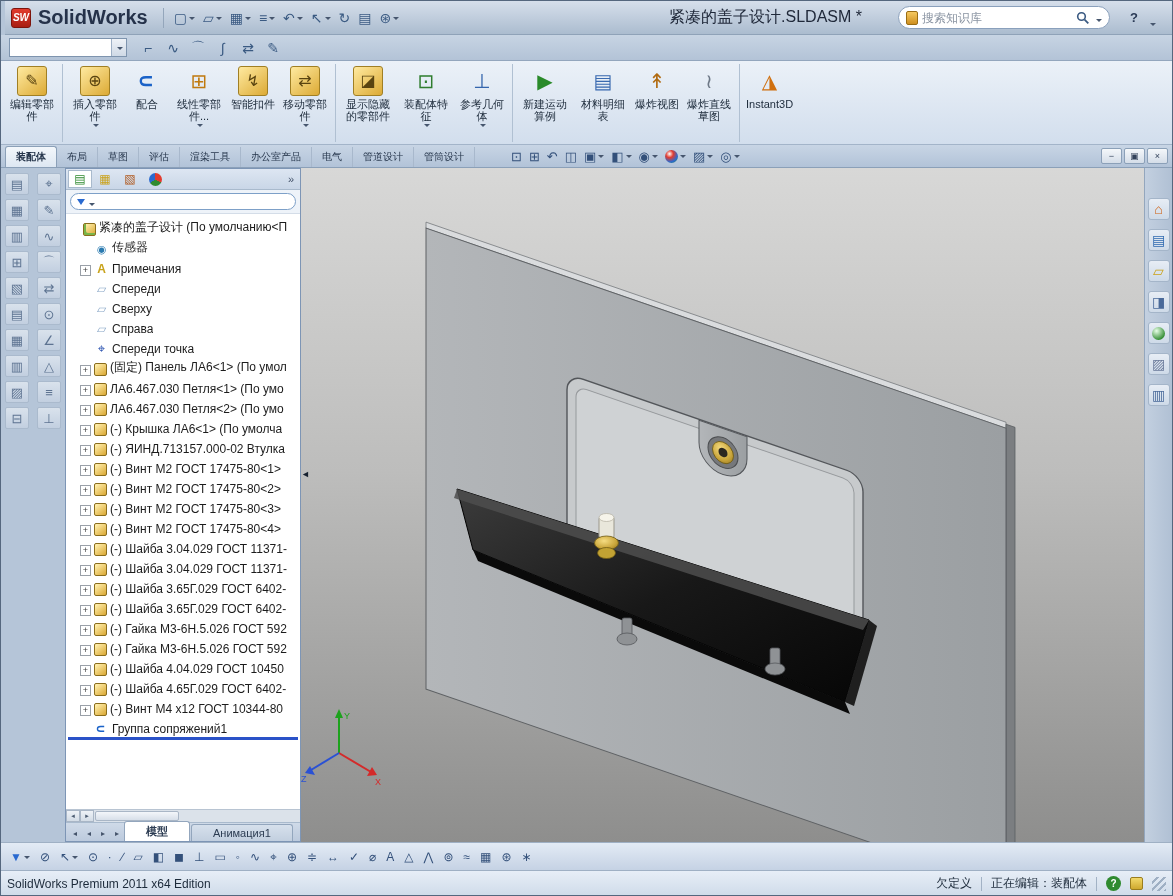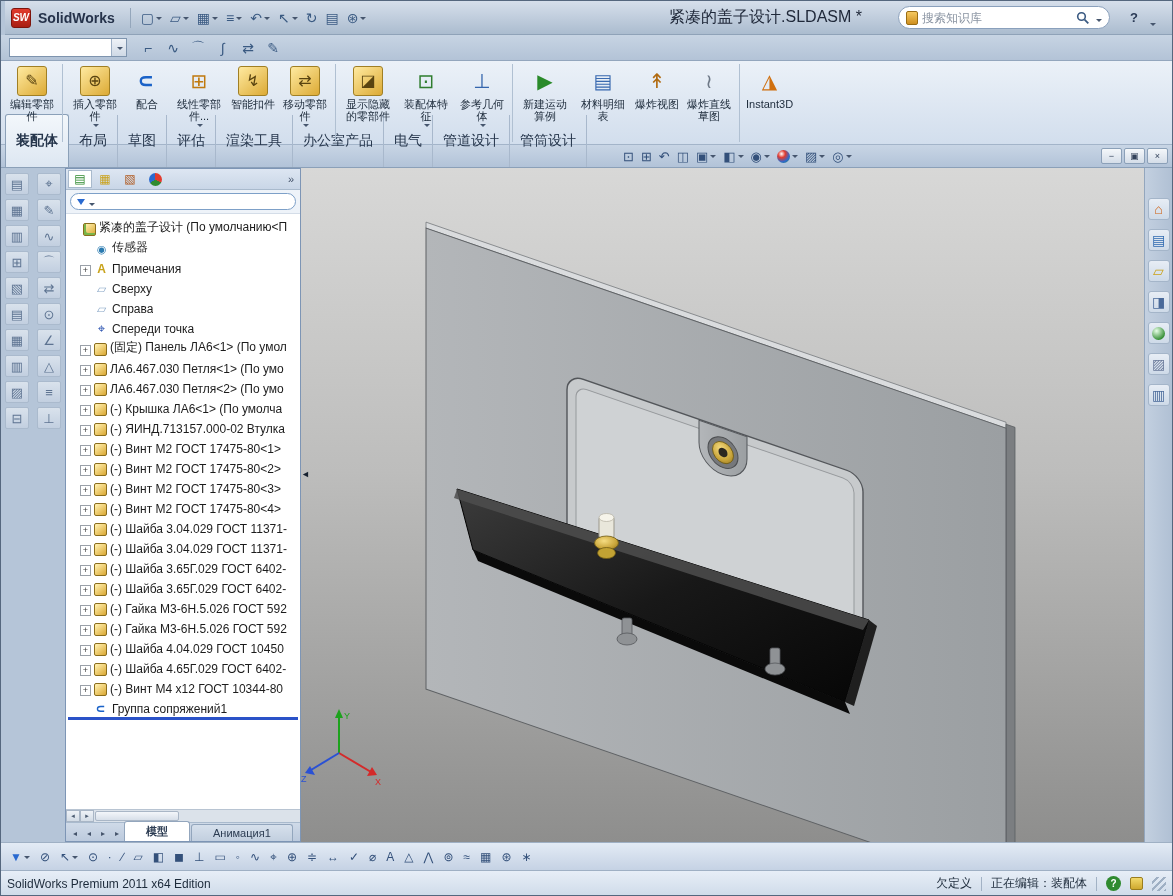--- a/index.html
+++ b/index.html
@@ -2,21 +2,21 @@
 <html><head>
 <meta charset="utf-8">
 <style>
 *{margin:0;padding:0;box-sizing:border-box;}
 html,body{background:#6b7f96;}
 #app{position:relative;width:1173px;height:896px;background:#b5c5d8;font-family:"Liberation Sans",sans-serif;border:1px solid #55677e;overflow:hidden;color:#1c1c1c;}
 
 
 .titlebar{position:absolute;left:4px;top:0;right:0;height:34px;background:linear-gradient(#d6dfeb,#abbccf);display:flex;align-items:center;gap:3px;padding:0 6px;border-bottom:1px solid #8fa2b8;}
 .logo{width:20px;height:20px;background:linear-gradient(#e23b2e,#a81d12);color:#fff;font-weight:bold;font-size:10px;display:flex;align-items:center;justify-content:center;border-radius:3px;border:1px solid #7d140c;font-style:italic;flex:none;}
-.brandname{font-size:14px;font-weight:bold;color:#25324a;margin:0 8px 0 4px;}
+.brandname{font-size:20px;font-weight:bold;color:#25324a;margin:0 8px 0 4px;}
 .tbsep{width:1px;height:20px;background:#94a6bb;margin:0 4px;}
 .tb-icons{display:flex;align-items:center;gap:2px;}
 .tbtn{display:inline-flex;align-items:center;height:22px;padding:0 3px;border-radius:2px;}
 .tbtn .g{font-size:14px;color:#3a5a82;}
 [data-arrow]::after{content:"";display:inline-block;width:0;height:0;border:3px solid transparent;border-top-color:#46566e;margin-left:2px;position:relative;top:2px;}
 .title{position:absolute;left:310px;right:310px;text-align:right;font-size:16px;color:#20293a;pointer-events:none;}
 .search{position:absolute;right:62px;top:5px;width:212px;height:23px;background:#fff;border:1px solid #8aa0bc;border-radius:12px;display:flex;align-items:center;padding:0 7px;gap:4px;}
 .bookicon{width:12px;height:14px;background:linear-gradient(#f5c860,#cf9020);border:1px solid #9a6d14;border-radius:2px;flex:none;}
 .search input{flex:1;border:none;outline:none;font-size:12px;color:#333;min-width:0;font-family:"Liberation Sans",sans-serif;background:transparent;}
 .search input::placeholder{color:#8a94a2;}
@@ -47,21 +47,21 @@
 [data-icon="bom-icon"]{color:#3a6ab0;}
 [data-icon="exploded-view-icon"]{color:#b06a10;}
 [data-icon="explode-line-sketch-icon"]{color:#6d7886;}
 [data-icon="instant3d-icon"]{color:#d07010;}
 .watermark{position:absolute;right:34px;top:56px;font-size:88px;font-weight:bold;font-style:italic;color:#c6d9ee;font-family:"Liberation Serif",serif;line-height:0.9;z-index:1;pointer-events:none;}
 
 
 .tabrow{position:absolute;top:144px;left:0;right:0;height:23px;background:linear-gradient(#c8d5e5,#b2c3d8);border-bottom:1px solid #8ba0b8;display:fl
 ex;display:flex;align-items:flex-end;padding:0 4px;}
 .tabs{display:flex;align-items:flex-end;}
-.tab{padding:17px 10px;font-size:14px;color:#26364c;border-right:1px solid #a8b8cc;white-space:nowrap;font-family:Liberation Mono, monospace;}
+.tab{padding:3px 10px;font-size:10px;color:#26364c;border-right:1px solid #a8b8cc;white-space:nowrap;font-family:Liberation Mono, monospace;}
 .tab[data-active]{background:linear-gradient(#f3f7fb,#dde7f2);border:1px solid #8ba0b8;border-bottom:none;border-radius:3px 3px 0 0;font-weight:bold;}
 .viewbar{display:flex;align-items:center;gap:3px;margin-left:34px;margin-bottom:2px;}
 .vbtn{display:inline-flex;align-items:center;height:18px;padding:0 2px;font-size:13px;color:#33507a;}
 [data-icon="edit-appearance-icon"] .g{width:13px;height:13px;border-radius:50%;background:radial-gradient(circle at 35% 30%,#ffffff 0%,#e23b2e 30%,#2a6ad0 65%,#2f8a2f 100%);color:transparent;overflow:hidden;}
 .winbtns{margin-left:auto;display:flex;gap:2px;align-items:center;margin-bottom:3px;}
 .wbtn{width:21px;height:16px;background:linear-gradient(#f4f7fa,#d4dde8);border:1px solid #8ba0b8;border-radius:2px;font-size:9px;display:flex;align-items:center;justify-content:center;color:#33425a;}
 
 
 .main{position:absolute;top:167px;left:0;right:0;height:674px;display:flex;}
 .dockcol{width:32px;display:flex;flex-direction:column;align-items:center;padding-top:5px;gap:4px;flex:none;}
@@ -527,20 +527,25 @@
               <span class="ticon" data-icon="sensors-icon"></span>
               <span class="tlabel">传感器</span>
             </div>
 
             <div class="trow">
               <span class="exp">+</span>
               <span class="ticon" data-icon="annotations-icon"></span>
               <span class="tlabel">Примечания</span>
             </div>
 
+            <div class="trow">
+              <span class="exp"></span>
+              <span class="ticon" data-icon="plane-icon"></span>
+              <span class="tlabel">Спереди</span>
+            </div>
 
             <div class="trow">
               <span class="exp"></span>
               <span class="ticon" data-icon="plane-icon"></span>
               <span class="tlabel">Сверху</span>
             </div>
 
             <div class="trow">
               <span class="exp"></span>
               <span class="ticon" data-icon="plane-icon"></span>

